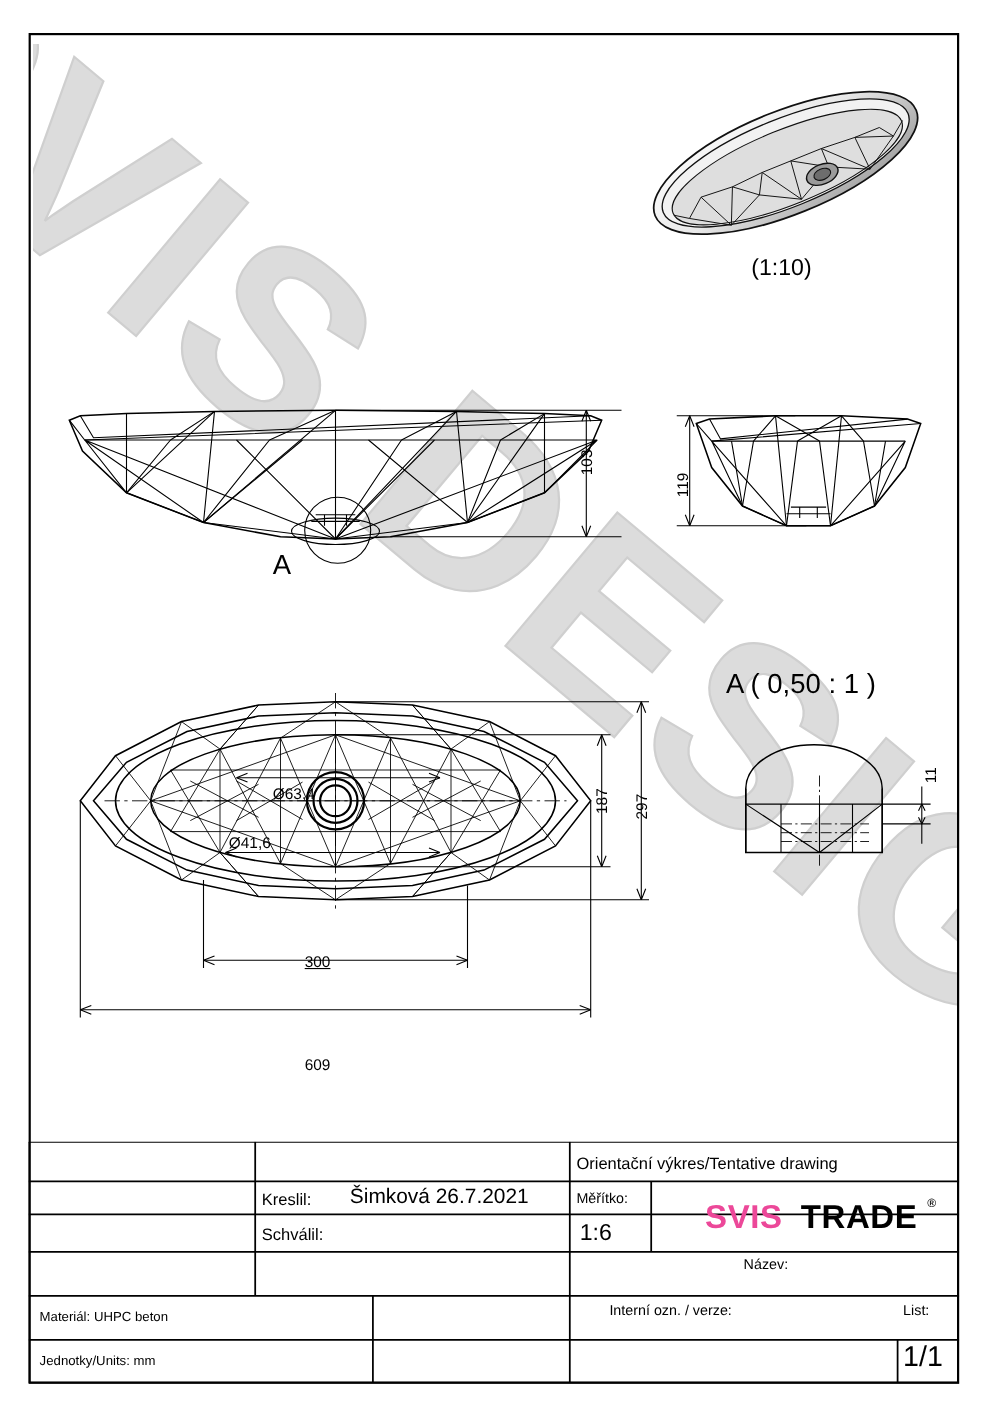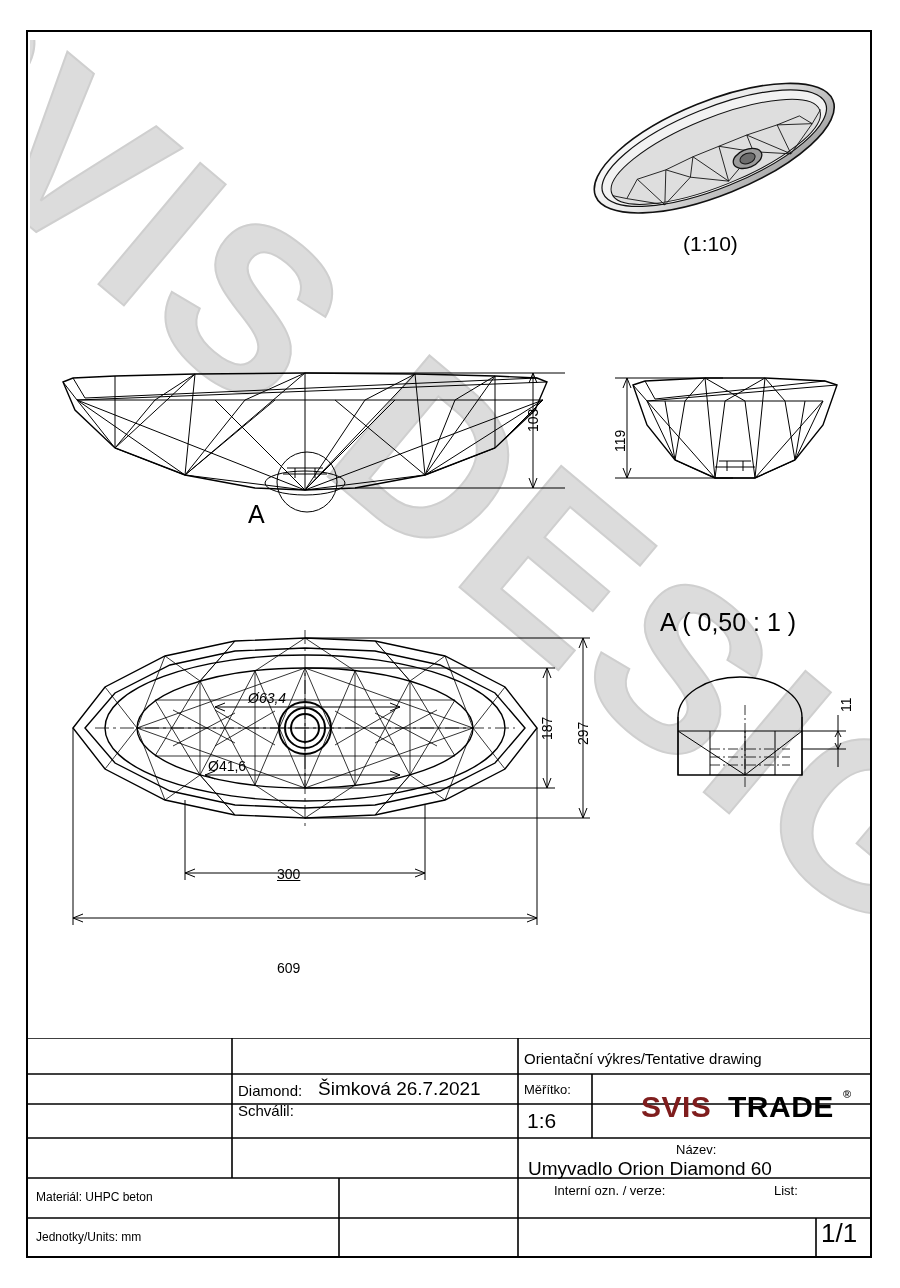--- a/index.html
+++ b/index.html
@@ -79,21 +79,21 @@
   .t16 { font-size: 12px; }
   .t19 { font-size: 19px; }
   .t21 { font-size: 21px; }
   .t26 { font-size: 26px; }
 
   .logo {
     position: absolute;
     font-weight: bold;
     letter-spacing: 0.5px;
   }
-  .logo-svis { color: #7f1d1d; font-size: 30px; }
+  .logo-svis { color: #ec4899; font-size: 30px; }
   .logo-trade { color: #000000; font-size: 30px; }
   .logo-reg { color: #1a1a1a; font-size: 10px; vertical-align: super; }
 
   .dim-text { font-size: 14px; }
 </style>
 </head>
 <body>
 
 <div id="sheet">
 
@@ -253,21 +253,21 @@
       <path d="M130 185 L130 265 M370 190 L370 265"></path>
       <path d="M130 258 L370 258"></path>
       <path d="M130 258 L140 254 M130 258 L140 262 M370 258 L360 254 M370 258 L360 262"></path>
 
       <path d="M18 113 L18 310 M482 113 L482 310"></path>
       <path d="M18 303 L482 303"></path>
       <path d="M18 303 L28 299 M18 303 L28 307 M482 303 L472 299 M482 303 L472 307"></path>
     </g>
   </svg>
 
-  <div class="lbl dim-text" style="left:248px; top:690px;font-style:italic;">Ø63,4</div>
+  <div class="lbl dim-text" style="left:248px; top:713px;">Ø63,4</div>
   <div class="lbl dim-text" style="left:208px; top:758px;text-align:right;">Ø41,6</div>
   <div class="lbl dim-text" style="left:539px; top:740px; transform:rotate(-90deg); transform-origin:left top;">187</div>
   <div class="lbl dim-text" style="left:575px; top:745px; transform:rotate(-90deg); transform-origin:left top;">297</div>
   <div class="lbl dim-text" style="left:277px; top:866px;text-decoration:underline;">300</div>
   <div class="lbl dim-text" style="left:277px; top:960px;">609</div>
 
   <div class="lbl view-a-label" style="left:660px; top:608px;">A ( 0,50 : 1 )</div>
   <svg class="dwg" style="left:650px; top:675px;" width="220" height="130" viewBox="0 0 220 130">
     <g fill="none" stroke="#000" stroke-width="1.4">
       <path d="M28 100 L28 42 A62 40 0 0 1 152 42 L152 100 Z"></path>
@@ -310,36 +310,35 @@
         <path d="M492 0 V140"></path>
         <path d="M566 36 V100"></path>
         <path d="M313 140 V219"></path>
         <path d="M492 140 V219"></path>
         <path d="M790 180 V219"></path>
       </g>
     </svg>
 
     <div class="tb-text t15" style="left:498px; top:12px;">Orientační výkres/Tentative drawing</div>
 
-    <div class="tb-text t15" style="left:212px; top:44px;">Diamond:</div>
+    <div class="tb-text t15" style="left:212px; top:44px;">Kreslil:</div>
     <div class="tb-text t19" style="left:292px; top:40px;">Šimková 26.7.2021</div>
-    <div class="tb-text t15" style="left:212px; top:64px;">Schválil:</div>
+    <div class="tb-text t15" style="left:212px; top:76px;">Schválil:</div>
     <div class="tb-text t15" style="left:290px; top:76px;"></div>
 
     <div class="tb-text t13" style="left:498px; top:44px;">Měřítko:</div>
     <div class="tb-text t21" style="left:501px; top:71px;">1:6</div>
 
     <div class="logo logo-svis" style="left:615px; top:52px;">SVIS</div>
     <div class="logo logo-trade" style="left:702px; top:52px;">TRADE</div>
     <div class="logo logo-reg" style="left:817px; top:50px; font-size:11px;">®</div>
 
     <div class="tb-text t13" style="left:650px; top:104px;">Název:</div>
-    <div class="tb-text t19" style="left:502px; top:120px;">Umyvadlo Orion Diamond 60</div>
 
     <div class="tb-text t13" style="left:528px; top:145px;">Interní ozn. / verze:</div>
-    <div class="tb-text t13" style="left:748px; top:145px;">List:</div>
+    <div class="tb-text t13" style="left:795px; top:145px;">List:</div>
     <div class="tb-text t26" style="left:795px; top:180px;">1/1</div>
 
     <div class="tb-text t16" style="left:10px; top:152px;">Materiál: UHPC beton</div>
     <div class="tb-text t16" style="left:10px; top:192px;">Jednotky/Units: mm</div>
   </div>
 
 </div>
 
 </body></html>

